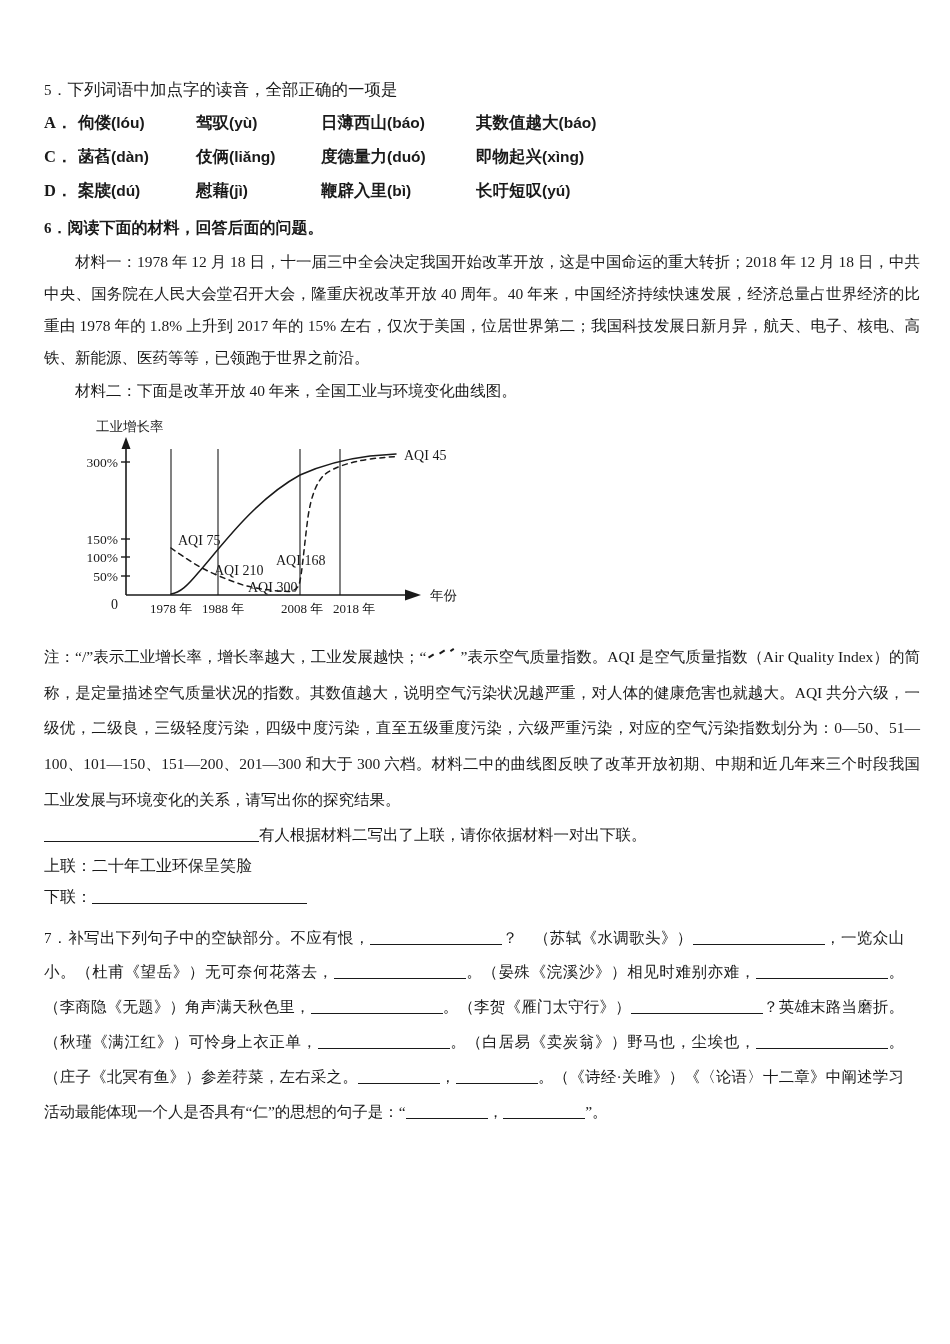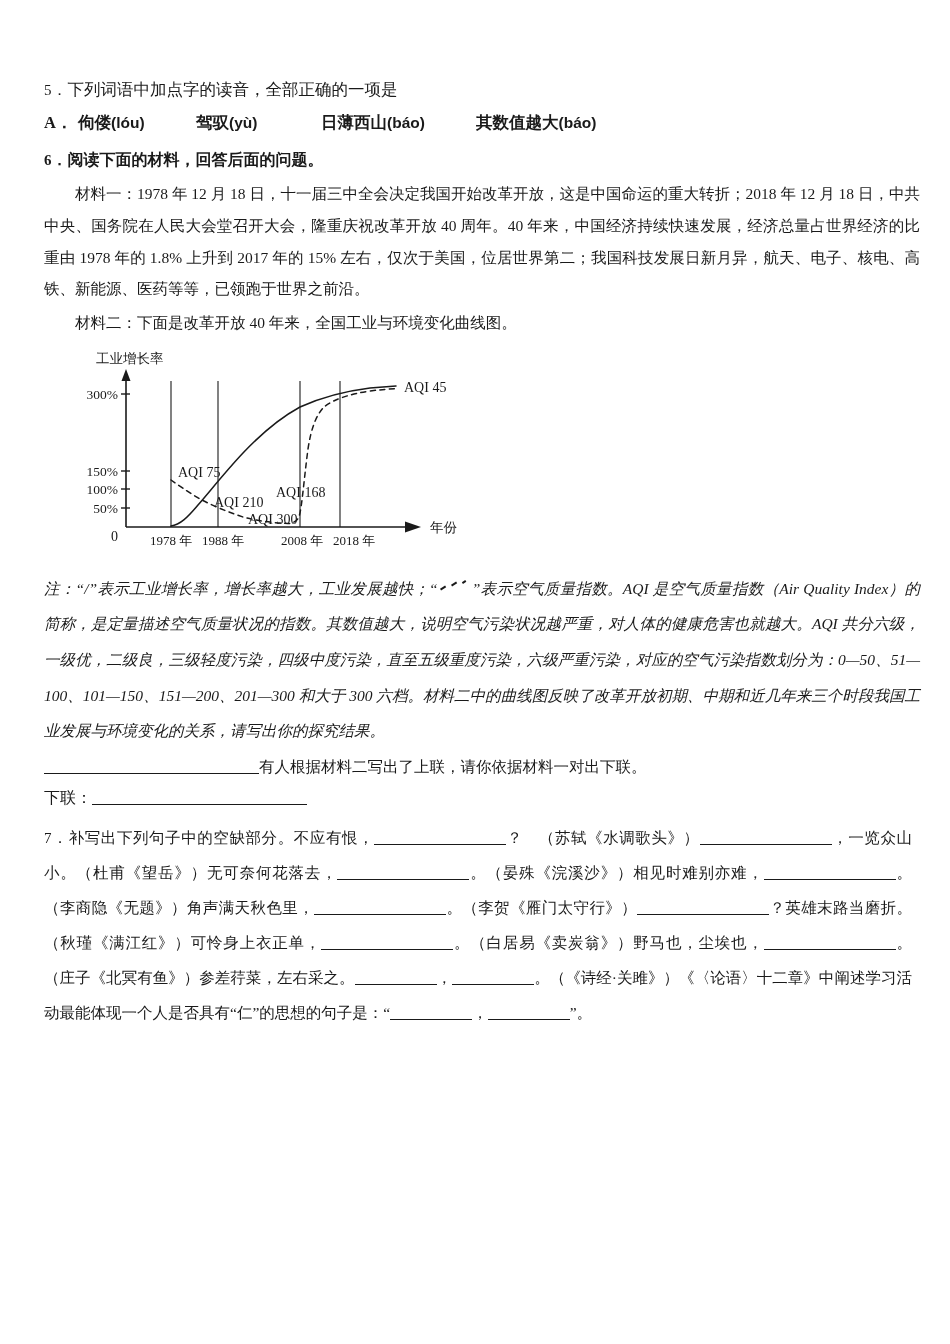--- a/index.html
+++ b/index.html
@@ -88,21 +88,20 @@
   }
   .chart-svg { display: block; }
 
   
   .note {
     font-size: 15.5px;
     line-height: 2.3;
     text-align: justify;
     text-justify: inter-ideograph;
     margin: 6px 0 0 0;
-    font-style: italic;
   }
   .dashglyph {
     display: inline-block;
     width: 34px;
     height: 10px;
     position: relative;
     vertical-align: 3px;
   }
   .dashglyph i {
     position: absolute;
@@ -134,40 +133,46 @@
     line-height: 1.95;
     margin: 0;
   }
 
   
   .q7 {
     font-size: 15.5px;
     line-height: 2.25;
     text-align: justify;
     text-justify: inter-ideograph;
-    margin: 8px 8px 0 0;
+    margin: 8px 16px 0 0;
   }
   .nowrapnum { font-family: "Liberation Serif", serif; }
 </style>
 </head>
 <body>
 
 <div class="page">
   <div class="body-wrap">
 
     <div class="q-stem">
       <span class="q-num">5．</span><span>下列词语中加点字的读音，全部正确的一项是</span>
     </div>
 
     <div class="opt-row">
       <span class="opt-label">A．</span><span class="opt-item w1"><span class="hz">佝偻</span><span class="py">(lóu)</span></span><span class="opt-item w2"><span class="hz">驾驭</span><span class="py">(yù)</span></span><span class="opt-item w3"><span class="hz">日薄西山</span><span class="py">(báo)</span></span><span class="opt-item"><span class="hz">其数值越大</span><span class="py">(báo)</span></span>
     </div>
 
 
-
+    <div class="opt-row">
+      <span class="opt-label">C．</span><span class="opt-item w1"><span class="hz">菡萏</span><span class="py">(dàn)</span></span><span class="opt-item w2"><span class="hz">伎俩</span><span class="py">(liǎng)</span></span><span class="opt-item w3"><span class="hz">度德量力</span><span class="py">(duó)</span></span><span class="opt-item"><span class="hz">即物起兴</span><span class="py">(xìng)</span></span>
+    </div>
+
+    <div class="opt-row">
+      <span class="opt-label">D．</span><span class="opt-item w1"><span class="hz">案牍</span><span class="py">(dú)</span></span><span class="opt-item w2"><span class="hz">慰藉</span><span class="py">(jì)</span></span><span class="opt-item w3"><span class="hz">鞭辟入里</span><span class="py">(bì)</span></span><span class="opt-item"><span class="hz">长吁短叹</span><span class="py">(yú)</span></span>
+    </div>
 
     <div class="q6-stem">
       <span class="q-num">6．</span><span>阅读下面的材料，回答后面的问题。</span>
     </div>
 
     <p class="para">材料一：1978 年 12 月 18 日，十一届三中全会决定我国开始改革开放，这是中国命运的重大转折；2018 年 12 月 18 日，中共中央、国务院在人民大会堂召开大会，隆重庆祝改革开放 40 周年。40 年来，中国经济持续快速发展，经济总量占世界经济的比重由 1978 年的 1.8% 上升到 2017 年的 15% 左右，仅次于美国，位居世界第二；我国科技发展日新月异，航天、电子、核电、高铁、新能源、医药等等，已领跑于世界之前沿。</p>
 
     <p class="para">材料二：下面是改革开放 40 年来，全国工业与环境变化曲线图。</p>
 
     <div class="chart-box">
@@ -213,19 +218,20 @@
         <text x="170" y="175" font-family="Liberation Serif, serif" font-size="14" fill="#1a1a1a">AQI 300</text>
         <text x="198" y="148" font-family="Liberation Serif, serif" font-size="14" fill="#1a1a1a">AQI 168</text>
         <text x="326" y="43" font-family="Liberation Serif, serif" font-size="14" fill="#1a1a1a">AQI 45</text>
       </svg>
     </div>
 
     <p class="note"><span>注：“/”表示工业增长率，增长率越大，工业发展越快；“</span><span class="dashglyph"><i></i><i></i><i></i></span><span>”表示空气质量指数。AQI 是空气质量指数（Air Quality Index）的简称，是定量描述空气质量状况的指数。其数值越大，说明空气污染状况越严重，对人体的健康危害也就越大。AQI 共分六级，一级优，二级良，三级轻度污染，四级中度污染，直至五级重度污染，六级严重污染，对应的空气污染指数划分为：0—50、51—100、101—150、151—200、201—300 和大于 300 六档。材料二中的曲线图反映了改革开放初期、中期和近几年来三个时段我国工业发展与环境变化的关系，请写出你的探究结果。</span></p>
 
     <p class="line-ans"><span class="blank-inline b-xxl"></span><span>有人根据材料二写出了上联，请你依据材料一对出下联。</span></p>
 
+    <p class="couplet">上联：二十年工业环保呈笑脸</p>
 
     <p class="couplet"><span>下联：</span><span class="blank-inline b-xxl"></span></p>
 
     <p class="q7"><span class="q-num nowrapnum">7．</span><span>补写出下列句子中的空缺部分。不应有恨，</span><span class="blank-inline b-lg"></span><span>？　（苏轼《水调歌头》）</span><span class="blank-inline b-lg"></span><span>，一览众山小。（杜甫《望岳》）无可奈何花落去，</span><span class="blank-inline b-lg"></span><span>。（晏殊《浣溪沙》）相见时难别亦难，</span><span class="blank-inline b-lg"></span><span>。（李商隐《无题》）角声满天秋色里，</span><span class="blank-inline b-lg"></span><span>。（李贺《雁门太守行》）</span><span class="blank-inline b-lg"></span><span>？英雄末路当磨折。（秋瑾《满江红》）可怜身上衣正单，</span><span class="blank-inline b-lg"></span><span>。（白居易《卖炭翁》）野马也，尘埃也，</span><span class="blank-inline b-lg"></span><span>。（庄子《北冥有鱼》）参差荇菜，左右采之。</span><span class="blank-inline b-sm"></span><span>，</span><span class="blank-inline b-sm"></span><span>。（《诗经·关雎》）《〈论语〉十二章》中阐述学习活动最能体现一个人是否具有“仁”的思想的句子是：“</span><span class="blank-inline b-sm"></span><span>，</span><span class="blank-inline b-sm"></span><span>”。</span></p>
 
   </div>
 </div>
 
 </body></html>

